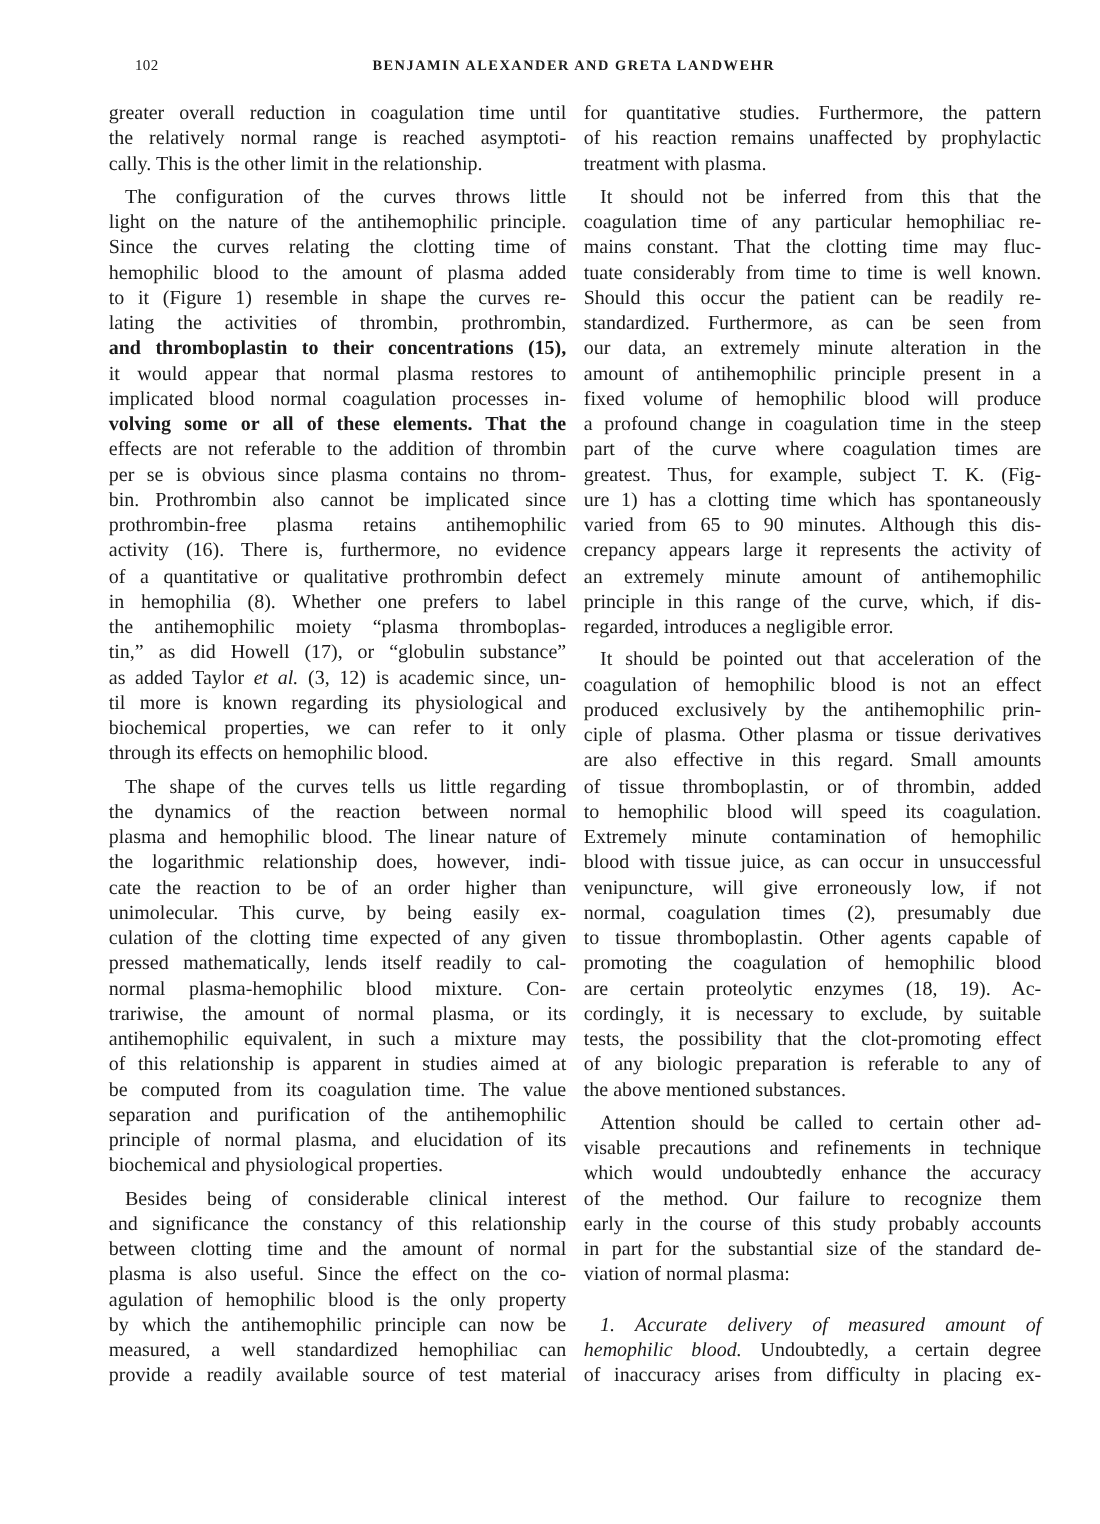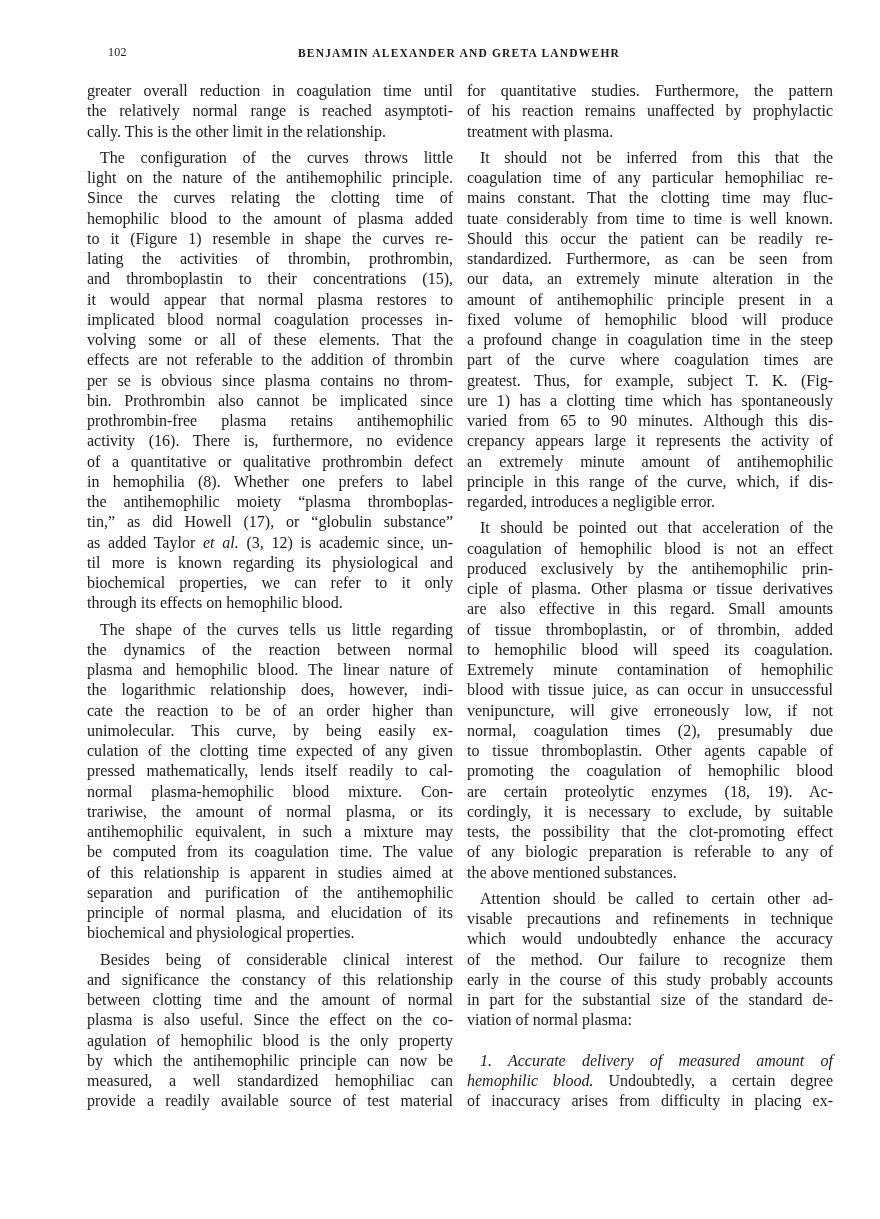--- a/index.html
+++ b/index.html
@@ -47,24 +47,24 @@
     <span class="line" style="white-space: nowrap;">greater overall reduction in coagulation time until</span>
     <span class="line" style="white-space: nowrap;">the relatively normal range is reached asymptoti-</span>
     <span class="line last" style="white-space: nowrap;">cally.  This is the other limit in the relationship.</span>
     <div class="para-gap"></div>
     <span class="line indent" style="white-space: nowrap;">The configuration of the curves throws little</span>
     <span class="line" style="white-space: nowrap;">light on the nature of the antihemophilic principle.</span>
     <span class="line" style="white-space: nowrap;">Since the curves relating the clotting time of</span>
     <span class="line" style="white-space: nowrap;">hemophilic blood to the amount of plasma added</span>
     <span class="line" style="white-space: nowrap;">to it (Figure 1) resemble in shape the curves re-</span>
     <span class="line" style="white-space: nowrap;">lating the activities of thrombin, prothrombin,</span>
-    <span class="line" style="white-space: nowrap;">and thromboplastin to their concentrations (15),</span>
+    <span class="line" style="white-space: nowrap; font-weight: bold;">and thromboplastin to their concentrations (15),</span>
     <span class="line" style="white-space: nowrap;">it would appear that normal plasma restores to</span>
     <span class="line" style="white-space: nowrap;">implicated blood normal coagulation processes in-</span>
-    <span class="line" style="white-space: nowrap;">volving some or all of these elements.  That the</span>
+    <span class="line" style="white-space: nowrap; font-weight: bold;">volving some or all of these elements.  That the</span>
     <span class="line" style="white-space: nowrap;">effects are not referable to the addition of thrombin</span>
     <span class="line" style="white-space: nowrap;">per se is obvious since plasma contains no throm-</span>
     <span class="line" style="white-space: nowrap;">bin.  Prothrombin also cannot be implicated since</span>
     <span class="line" style="white-space: nowrap;">prothrombin-free plasma retains antihemophilic</span>
     <span class="line" style="white-space: nowrap;">activity (16).  There is, furthermore, no evidence</span>
     <span class="line" style="white-space: nowrap;">of a quantitative or qualitative prothrombin defect</span>
     <span class="line" style="white-space: nowrap;">in hemophilia (8).  Whether one prefers to label</span>
     <span class="line" style="white-space: nowrap;">the antihemophilic moiety “plasma thromboplas-</span>
     <span class="line" style="white-space: nowrap;">tin,” as did Howell (17), or “globulin substance”</span>
     <span class="line" style="white-space: nowrap;"><span>as added Taylor </span><span class="it">et al.</span><span> (3, 12) is academic since, un-</span></span>
@@ -76,22 +76,22 @@
     <span class="line" style="white-space: nowrap;">the dynamics of the reaction between normal</span>
     <span class="line" style="white-space: nowrap;">plasma and hemophilic blood.  The linear nature of</span>
     <span class="line" style="white-space: nowrap;">the logarithmic relationship does, however, indi-</span>
     <span class="line" style="white-space: nowrap;">cate the reaction to be of an order higher than</span>
     <span class="line" style="white-space: nowrap;">unimolecular.  This curve, by being easily ex-</span>
     <span class="line" style="white-space: nowrap;">culation of the clotting time expected of any given</span>
     <span class="line" style="white-space: nowrap;">pressed mathematically, lends itself readily to cal-</span>
     <span class="line" style="white-space: nowrap;">normal plasma-hemophilic blood mixture.  Con-</span>
     <span class="line" style="white-space: nowrap;">trariwise, the amount of normal plasma, or its</span>
     <span class="line" style="white-space: nowrap;">antihemophilic equivalent, in such a mixture may</span>
+    <span class="line" style="white-space: nowrap;">of this relationship is apparent in studies aimed at</span>
     <span class="line" style="white-space: nowrap;">be computed from its coagulation time.  The value</span>
-    <span class="line" style="white-space: nowrap;">of this relationship is apparent in studies aimed at</span>
     <span class="line" style="white-space: nowrap;">separation and purification of the antihemophilic</span>
     <span class="line" style="white-space: nowrap;">principle of normal plasma, and elucidation of its</span>
     <span class="line last" style="white-space: nowrap;">biochemical and physiological properties.</span>
     <div class="para-gap"></div>
     <span class="line indent" style="white-space: nowrap;">Besides being of considerable clinical interest</span>
     <span class="line" style="white-space: nowrap;">and significance the constancy of this relationship</span>
     <span class="line" style="white-space: nowrap;">between clotting time and the amount of normal</span>
     <span class="line" style="white-space: nowrap;">plasma is also useful.  Since the effect on the co-</span>
     <span class="line" style="white-space: nowrap;">agulation of hemophilic blood is the only property</span>
     <span class="line" style="white-space: nowrap;">by which the antihemophilic principle can now be</span>

